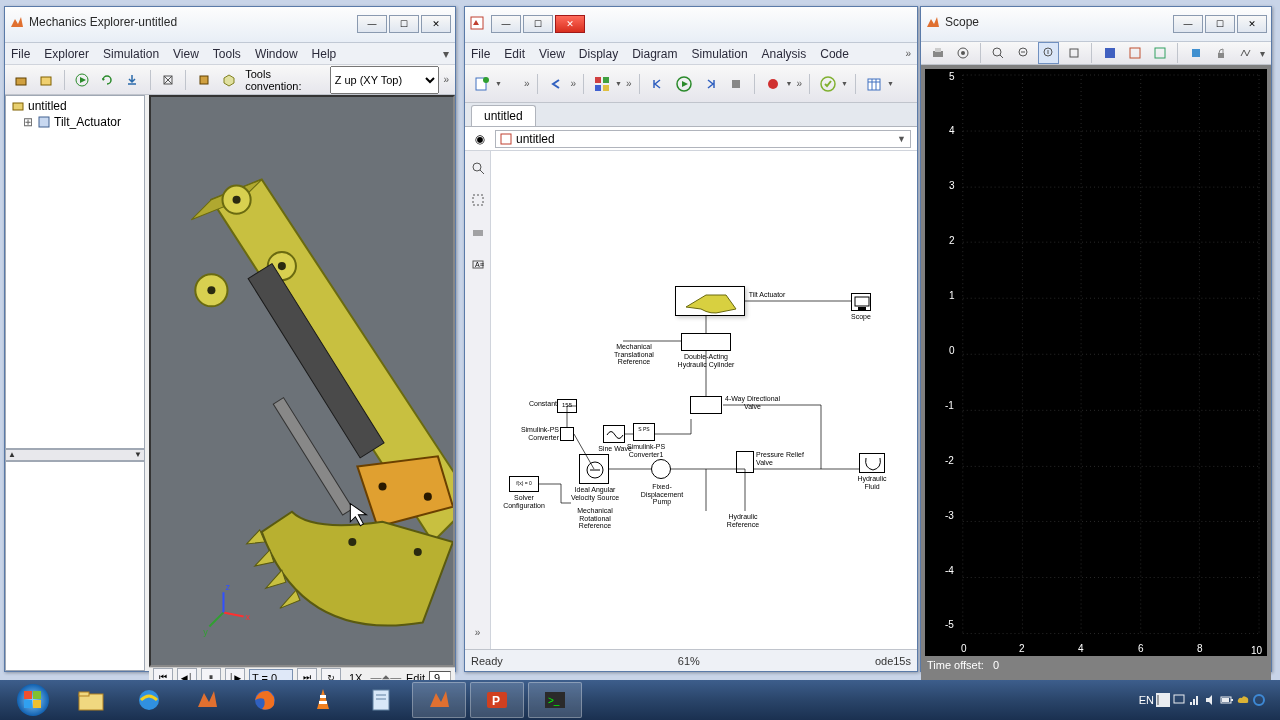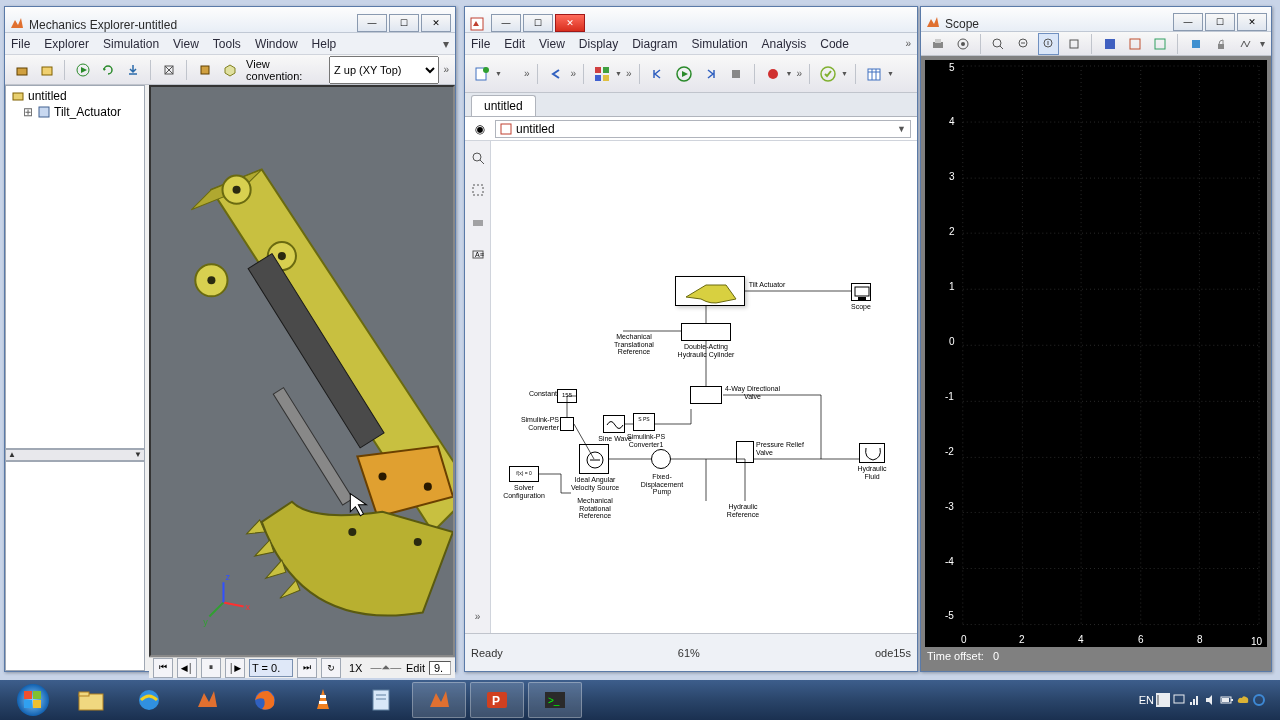--- a/index.html
+++ b/index.html
@@ -1,19 +1,19 @@
 <!DOCTYPE html>
 <html><head>
 <meta charset="utf-8">
 <style>
 * { box-sizing: border-box; margin: 0; padding: 0; font-family: "Segoe UI", Tahoma, sans-serif; }
 body { width: 1280px; height: 720px; background: #c8d4e8; overflow: hidden; position: relative; }
 
 .window { position: absolute; background: #f0f0f0; border: 1px solid #5a7aa8; box-shadow: 1px 1px 3px rgba(0,0,0,0.3); display: flex; flex-direction: column; }
-.titlebar { height: 26px; background: linear-gradient(#fdfdfd,#e8eef6); display: flex; align-items: flex-end; padding: 0 4px; border-bottom: 1px solid #c0c8d4; font-size: 12px; }
+.titlebar { height: 36px; background: linear-gradient(#fdfdfd,#e8eef6); display: flex; align-items: flex-start; padding: 8px 4px; border-bottom: 1px solid #c0c8d4; font-size: 12px; }
 .titlebar .app-icon { width: 16px; height: 16px; margin-right: 4px; }
 .titlebar .title-text { flex: 1; color: #2a2a2a; font-size: 12px; }
 .win-ctrl { display: flex; gap: 0; }
 .win-btn { width: 30px; height: 18px; border: 1px solid #8a9ab0; background: linear-gradient(#f8f8f8,#dfe6f0); font-size: 9px; display: flex; align-items: center; justify-content: center; cursor: pointer; margin-left: 2px; }
 .win-btn.close-red { background: linear-gradient(#ff6b5b,#d82e1e); color:#fff; border-color:#a01818;}
 
 .menubar { height: 22px; background: #eef1f6; display: flex; align-items: center; padding: 0 6px; border-bottom: 1px solid #d0d4dc; font-size: 12px; gap: 14px; color: #2a2a3a; }
 .menubar span { cursor: default; }
 
 .toolbar { height: 30px; background: linear-gradient(#f8f8f8,#e6e6ec); border-bottom: 1px solid #c0c4cc; display: flex; align-items: center; padding: 0 6px; gap: 4px; font-size: 11px; }
@@ -27,21 +27,21 @@
 
 .viewport3d { background: #6c7278; border: 2px inset #888; position: relative; }
 .play-ctrl { height: 28px; background: #f0f0f0; border-top: 1px solid #ccc; display: flex; align-items: center; padding: 0 4px; gap: 4px; font-size: 11px; }
 .pbtn { width: 20px; height: 20px; border: 1px solid #a0a8b4; background: #f4f4f8; display: flex; align-items: center; justify-content: center; cursor: pointer; font-size: 9px; }
 
 .tabstrip { height: 24px; background: #e4e8ee; border-bottom: 1px solid #b0b4bc; display: flex; align-items: flex-end; padding-left: 6px; font-size: 12px; }
 .tab { background: #fff; border: 1px solid #b0b4bc; border-bottom: none; padding: 3px 12px; border-radius: 3px 3px 0 0; }
 
 .simulink-canvas { flex: 1; background: #fff; position: relative; overflow: hidden; }
 .side-tools { width: 26px; background: #f0f0f4; border-right: 1px solid #d0d4dc; display: flex; flex-direction: column; align-items: center; padding-top: 6px; gap: 10px; }
-.statusbar { height: 38px; background: #eef1f6; border-top: 1px solid #c0c4cc; display: flex; align-items: center; font-size: 11px; padding: 0 6px; color: #333; }
+.statusbar { height: 22px; background: #eef1f6; border-top: 1px solid #c0c4cc; display: flex; align-items: center; font-size: 11px; padding: 0 6px; color: #333; }
 
 .scope-plot { background: #000; position: relative; }
 .scope-axis { position: absolute; color: #fff; font-size: 10px; }
 
 .taskbar { position: absolute; left: 0; right: 0; bottom: 0; height: 40px; background: linear-gradient(#3d5e8c,#2a456a,#1a3050); display: flex; align-items: center; padding: 0 4px; }
 .task-item { width: 54px; height: 36px; margin: 0 2px; display: flex; align-items: center; justify-content: center; border-radius: 2px; }
 .task-item.active { background: rgba(255,255,255,0.15); box-shadow: inset 0 0 0 1px rgba(255,255,255,0.3); }
 .tray { margin-left: auto; display: flex; align-items: center; gap: 2px; color: #fff; font-size: 11px; padding-right: 10px; justify-content: center;}
 .tray-ic { width: 14px; height: 14px; opacity: 0.9; }
 
@@ -118,21 +118,21 @@
     <div class="tbtn">
         <svg width="14" height="14">
           <rect x="3" y="3" width="8" height="8" fill="#d0a040" stroke="#604000"></rect>
         </svg>
       </div>
     <div class="tbtn">
         <svg width="14" height="14">
           <path d="M2 5 L7 2 L12 5 L12 10 L7 13 L2 10 Z" fill="#e0e0a0" stroke="#808020"></path>
         </svg>
       </div>
-    <span style="margin-left:2px;">View convention:</span>
+    <span style="margin-left:2px;">Tools convention:</span>
     <select style="width:116px;">
       <option>Z up (XY Top)</option>
     </select>
     <span style="margin-left:auto;color:#555;font-size:10px">»</span>
   </div>
   <div style="display:flex; flex:1; min-height:0;">
     <div style="width:140px; display:flex; flex-direction:column; gap:0;">
       <div class="tree-pane" style="flex:1;">
         <div class="tree-item root">
           <svg width="12" height="12">

